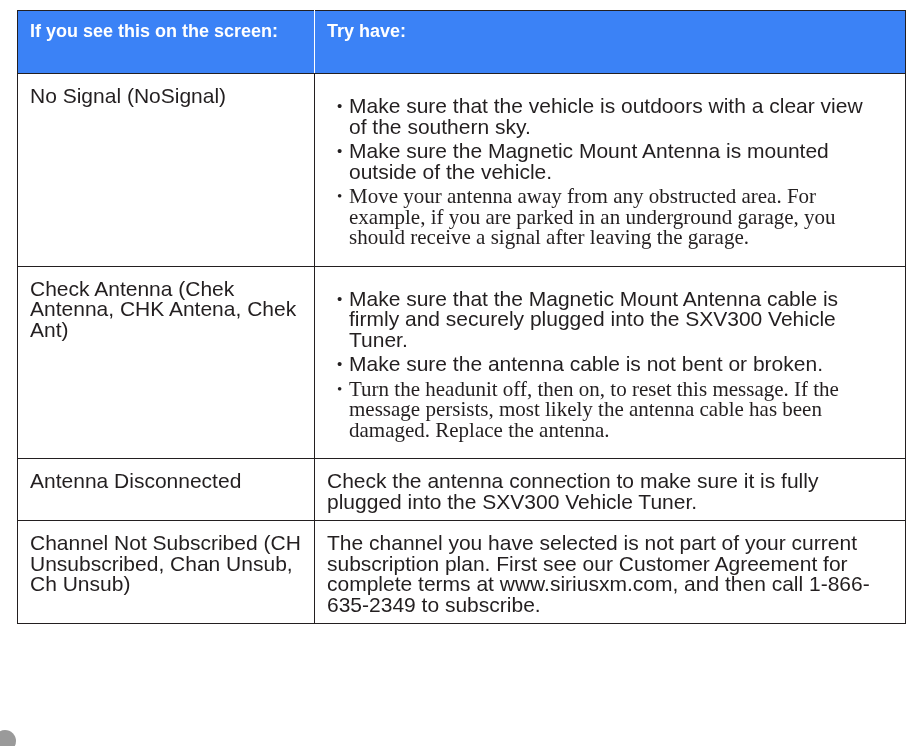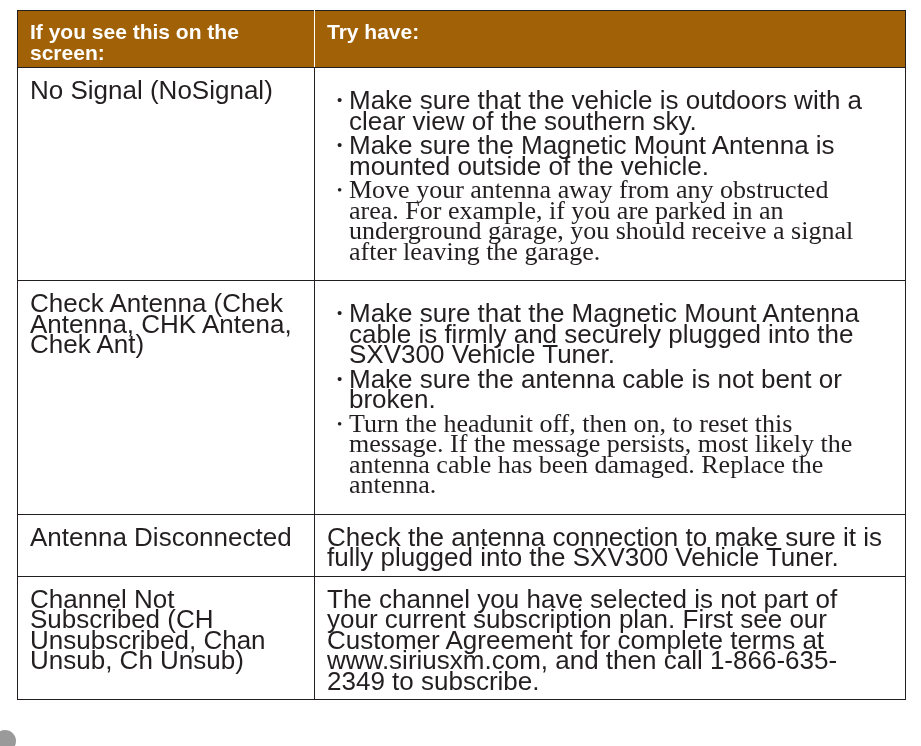--- a/index.html
+++ b/index.html
@@ -1,24 +1,24 @@
 <!DOCTYPE html>
 <html><head>
 <meta charset="utf-8">
 <style>
   html, body { margin: 0; padding: 0; background: #ffffff; }
   body { width: 921px; height: 746px; position: relative; overflow: hidden;
          font-family: "Liberation Sans", "DejaVu Sans", sans-serif; color: #231f20; }
   .tbl { position: absolute; left: 17px; top: 10px; width: 889px;
          border-collapse: collapse; table-layout: fixed; }
   .tbl th, .tbl td { border: 1.5px solid #231f20; vertical-align: top; text-align: left; }
-  .tbl th { background: #a16207; color: #ffffff; font-weight: bold; font-size: 21px;
-            line-height: 21px; padding: 10px 12px 4px 12px; height: 42px; }
+  .tbl th { background: #3b82f6; color: #ffffff; font-weight: bold; font-size: 18px;
+            line-height: 21px; padding: 10px 12px 10px 12px; height: 42px; }
   .tbl th.c1 { border-right: 1.5px solid #ffffff; }
-  .tbl td { font-size: 26px; line-height: 20.5px; padding: 12px 12px 8px 12px; }
+  .tbl td { font-size: 21px; line-height: 20.5px; padding: 12px 12px 8px 12px; }
   .col1 { width: 297px; }
   .bul { list-style: none; margin: 10px; padding: 0; }
   .bul li { position: relative; padding-left: 12px; margin-bottom: 4px; }
   .bul li:last-child { margin-bottom: 0; font-family: Liberation Serif, serif; }
   .bul li::before { content: "\2022"; position: absolute; left: 0; top: 0; font-size: 15px; }
   .corner { position: absolute; left: -6px; top: 730px; width: 22px; height: 22px;
             border-radius: 50%; background: #9a9a9a; }
 </style>
 </head>
 <body>

